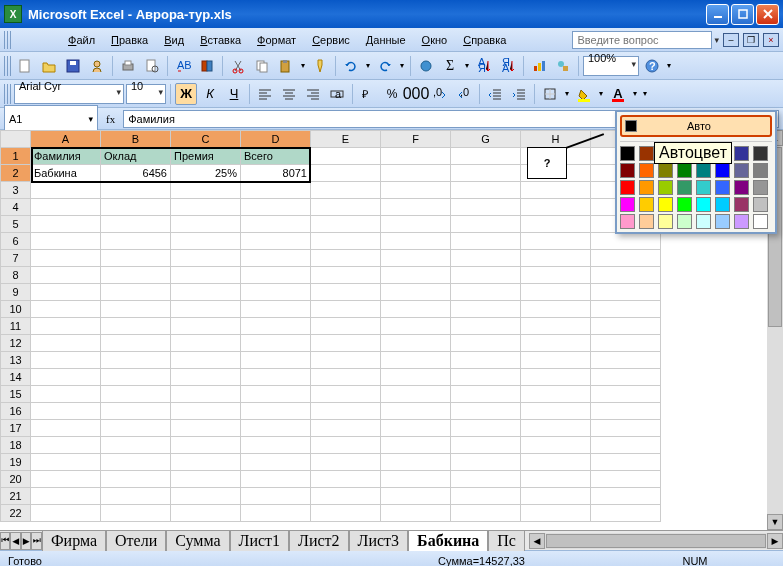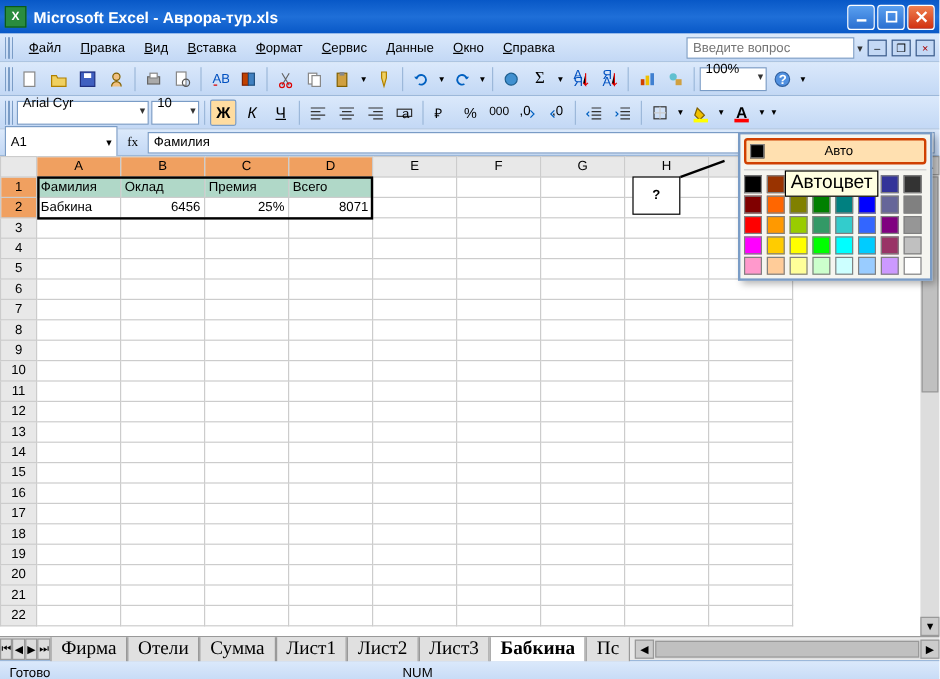--- a/index.html
+++ b/index.html
@@ -102,21 +102,21 @@
     </div>
   <div class="win-btn win-close">
       <svg viewBox="0 0 12 12">
         <path d="M2 2 L10 10 M10 2 L2 10" stroke="#fff" stroke-width="2"></path>
       </svg>
     </div>
 </div>
 
 <div class="menubar">
   <div class="grip"></div>
-  <div id="menus" style="display: flex;">
+  <div id="menus" style="display: flex; margin-left: 44px;">
       <div class="menu-item"><u>Ф</u>айл</div>
       <div class="menu-item"><u>П</u>равка</div>
       <div class="menu-item"><u>В</u>ид</div>
       <div class="menu-item"><u>В</u>ставка</div>
       <div class="menu-item"><u>Ф</u>ормат</div>
       <div class="menu-item"><u>С</u>ервис</div>
       <div class="menu-item"><u>Д</u>анные</div>
       <div class="menu-item"><u>О</u>кно</div>
       <div class="menu-item"><u>С</u>правка</div>
     </div>
@@ -312,21 +312,21 @@
   <div class="sep"></div>
   <div class="tb-btn">
       <svg width="16" height="16">
         <text x="2" y="12" font-size="10">₽</text>
       </svg>
     </div>
   <div class="tb-btn">
       <span style="font-size:12px">%</span>
     </div>
   <div class="tb-btn">
-      <span style="font-size:10px">000</span>
+      <span style="font-size:16px">000</span>
     </div>
   <div class="tb-btn">
       <svg width="16" height="16">
         <text x="1" y="10" font-size="8">,0</text>
         <path d="M10 6 l3 3 l-3 3" stroke="#0060c0" fill="none"></path>
       </svg>
     </div>
   <div class="tb-btn">
       <svg width="16" height="16">
         <text x="4" y="10" font-size="8">,0</text>
@@ -787,15 +787,16 @@
   <div class="hscroll">
     <div class="sbtn">◀</div>
     <div class="thumb"></div>
     <div style="flex:1"></div>
     <div class="sbtn">▶</div>
   </div>
 </div>
 
 <div class="status">
   <div class="ready">Готово</div>
+  <div class="sum">Сумма=14527,33</div>
   <div class="num-ind">NUM</div>
   <div style="width:40px"></div>
 </div>
 
 </body></html>

